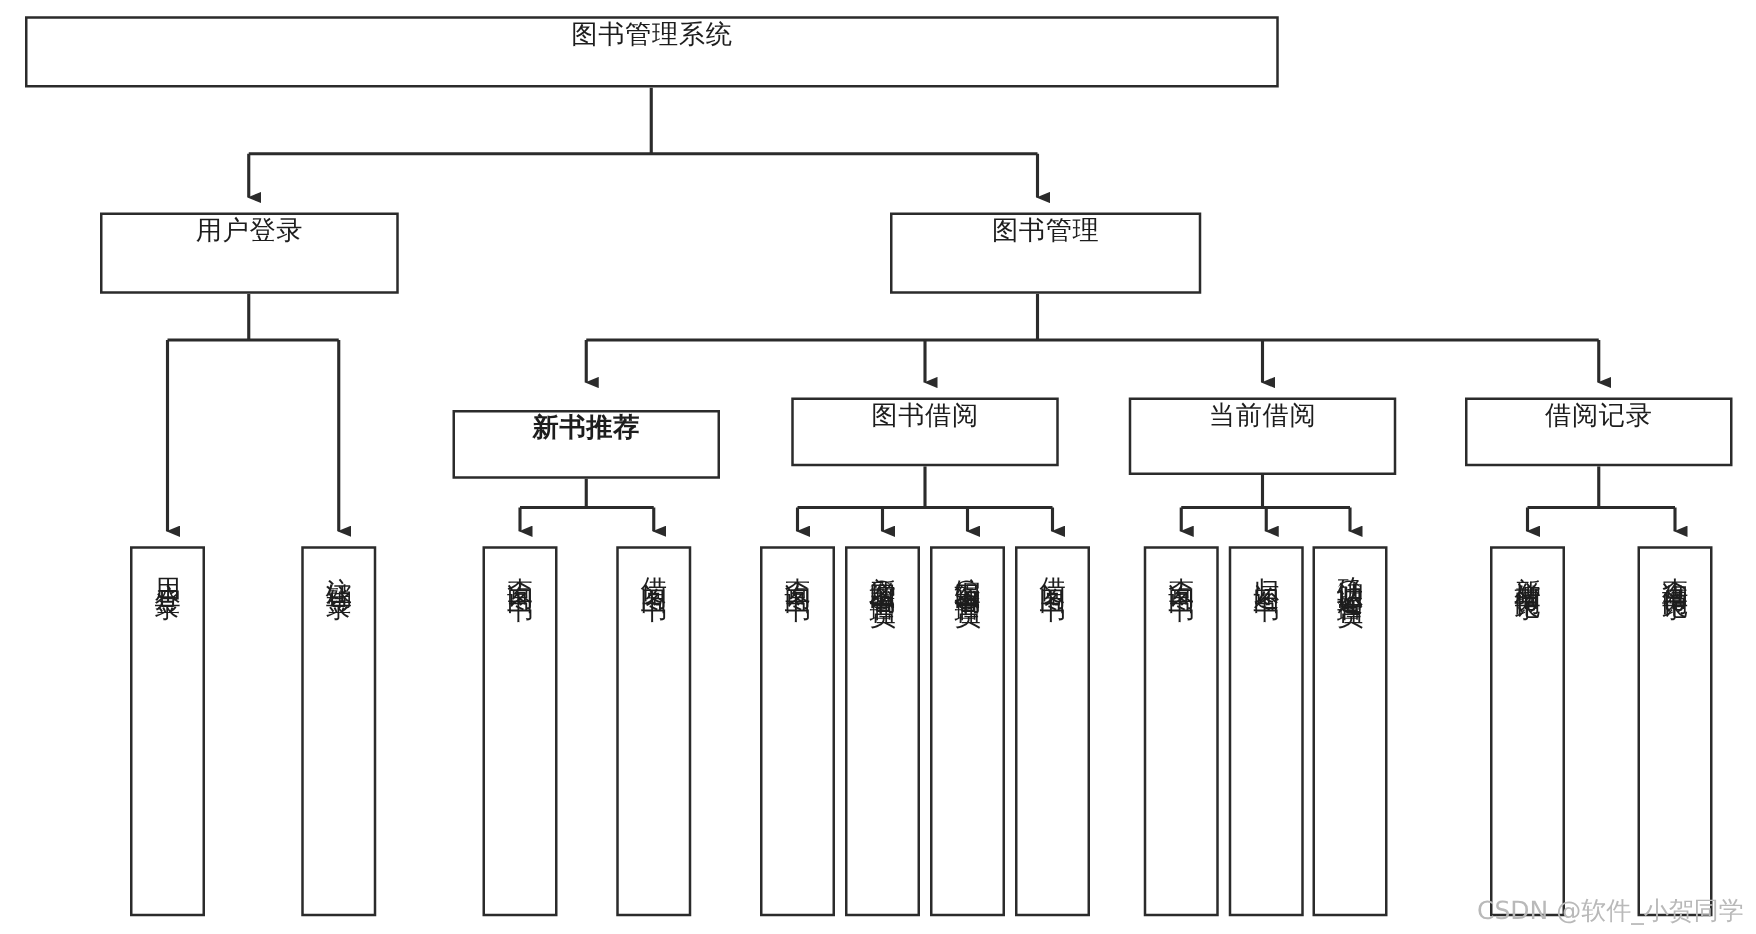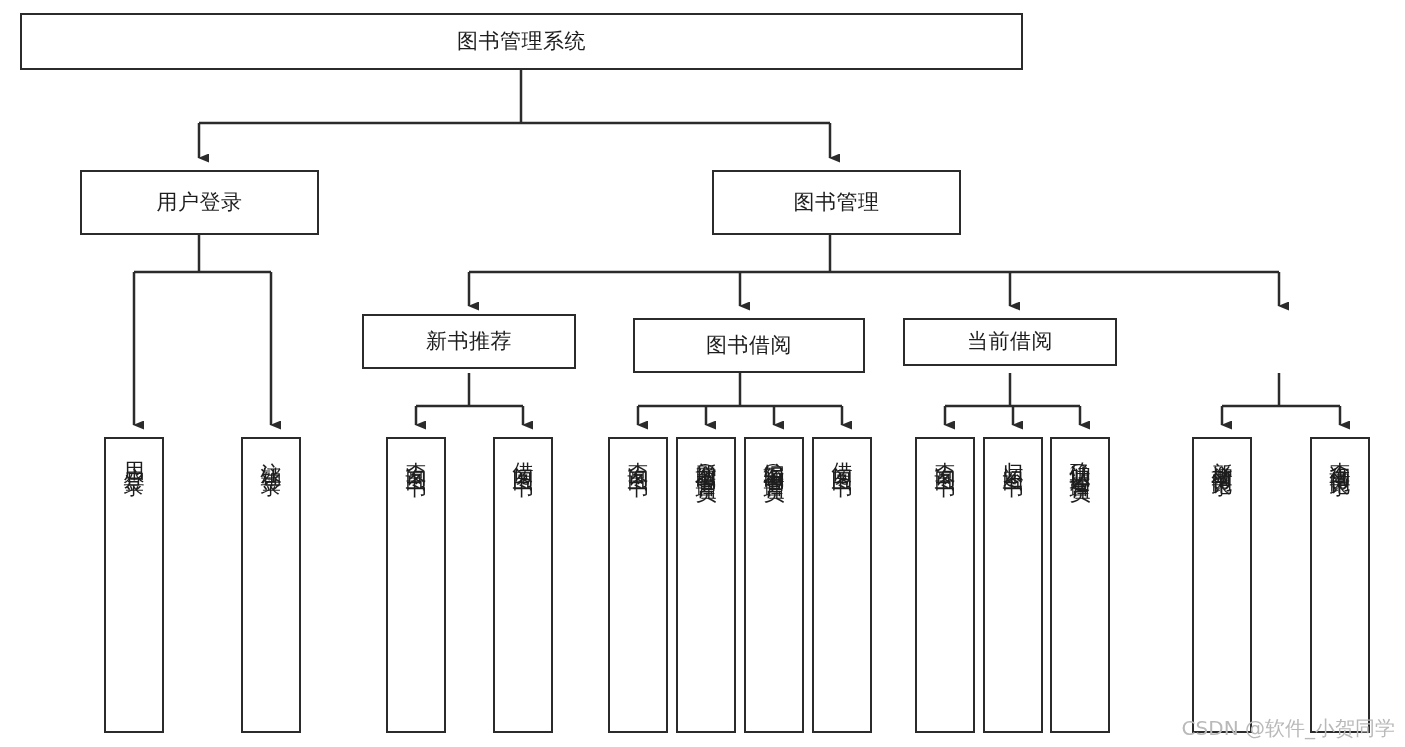--- a/index.html
+++ b/index.html
@@ -22,21 +22,20 @@
     width: 1405px;
     height: 747px;
     pointer-events: none;
   }
   .node {
     position: absolute;
     box-sizing: border-box;
     background: #ffffff;
     border: 2.5px solid #2b2b2b;
     display: flex;
-    align-items: center;
     justify-content: center;
     z-index: 2;
   }
   .node .label {
     color: #1d1d1d;
     letter-spacing: 0.5px;
     white-space: nowrap;
   }
   .node.horizontal .label {
     font-size: 21px;
@@ -128,32 +127,35 @@
   </div>
 
   <div class="node horizontal" style="left:80px; top:170px; width:239px; height:65px;">
     <span class="label">用户登录</span>
   </div>
 
   <div class="node horizontal" style="left:712px; top:170px; width:249px; height:65px;">
     <span class="label">图书管理</span>
   </div>
 
-  <div class="node horizontal" style="left:362px; top:314px; width:214px; height:55px;">
+  <div class="node horizontal" style="left:362px; top:328px; width:214px; height:55px;font-weight:bold;">
     <span class="label">新书推荐</span>
   </div>
 
-  <div class="node horizontal" style="left:633px; top:318px; width:232px; height:55px;">
+  <div class="node horizontal" style="left:633px; top:318px; width:214px; height:55px;">
     <span class="label">图书借阅</span>
   </div>
 
-  <div class="node horizontal" style="left:903px; top:318px; width:214px; height:48px;">
+  <div class="node horizontal" style="left:903px; top:318px; width:214px; height:62px;">
     <span class="label">当前借阅</span>
   </div>
 
+  <div class="node horizontal" style="left:1172px; top:318px; width:214px; height:55px;">
+    <span class="label">借阅记录</span>
+  </div>
 
   <div class="node vertical" style="left:104px; top:437px; width:60px; height:296px;">
     <span class="label">用户登录</span>
   </div>
 
   <div class="node vertical" style="left:241px; top:437px; width:60px; height:296px;">
     <span class="label">注销登录</span>
   </div>
 
   <div class="node vertical" style="left:386px; top:437px; width:60px; height:296px;">

